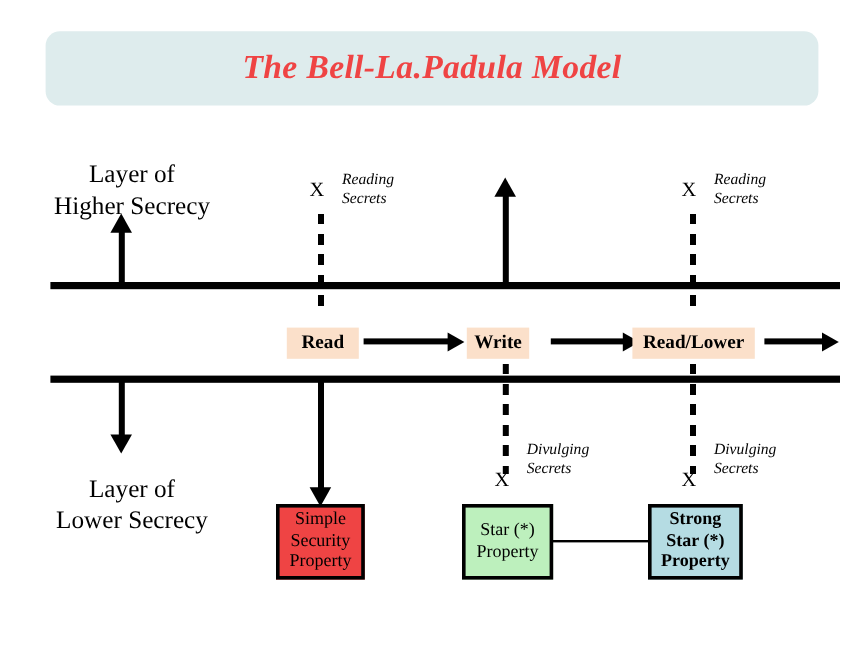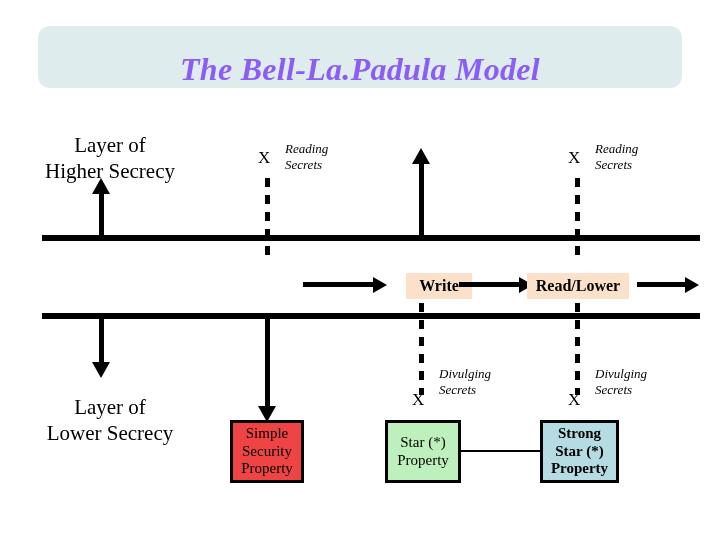--- a/index.html
+++ b/index.html
@@ -14,27 +14,27 @@
   
   .title-banner{
     position:absolute;
     left:38px; top:26px;
     width:644px; height:62px;
     background:#deeced;
     border-radius:12px;
   }
   .title-text{
     position:absolute;
-    left:38px; top:38px;
+    left:38px; top:26px;
     width:644px; height:62px;
     display:flex;align-items:center;justify-content:center;
-    color:#8b5cf6;
+    color:#ef4444;
     font-family:"Liberation Serif", serif;
     font-weight:bold; font-style:italic;
-    font-size:32px;
+    font-size:28px;
     letter-spacing:.3px;
     white-space:nowrap;
   }
 
   
   .lbl{
     position:absolute;
     font-family:"Liberation Serif", serif;
     color:#000;
     line-height:1.22;
@@ -151,31 +151,32 @@
   <div class="vline" style="left:99px;top:316px;height:48px;"></div>
   <div class="arrow-down" style="left:92px;top:362px;"></div>
   <div class="lbl layer-label" style="left:20px;top:395px;width:180px;">Layer of
 Lower Secrecy</div>
 
   <div class="vdash" style="left:265px;top:178px;height:78px;"></div>
   <div class="xmark" style="left:258px;top:149px;">X</div>
   <div class="lbl annot" style="left:285px;top:141px;width:110px;">Reading
 Secrets</div>
 
+  <div class="op-chip" style="left:239px;top:273px;width:60px;height:26px;">Read</div>
 
   <div class="vline" style="left:265px;top:316px;height:92px;"></div>
   <div class="arrow-down" style="left:258px;top:406px;"></div>
 
   <div class="vline" style="left:419px;top:160px;height:78px;"></div>
   <div class="arrow-up" style="left:412px;top:148px;"></div>
 
   <div class="hline" style="left:303px;top:282px;width:72px;height:5px;"></div>
   <div class="arrow-right" style="left:373px;top:277px;"></div>
 
-  <div class="op-chip" style="left:406px;top:273px;width:66px;height:26px;">Write</div>
+  <div class="op-chip" style="left:389px;top:273px;width:52px;height:26px;">Write</div>
 
   <div class="vdash" style="left:419px;top:303px;height:92px;"></div>
   <div class="xmark" style="left:412px;top:391px;">X</div>
   <div class="lbl annot" style="left:439px;top:366px;width:110px;">Divulging
 Secrets</div>
 
   <div class="vdash" style="left:575px;top:178px;height:78px;"></div>
   <div class="xmark" style="left:568px;top:149px;">X</div>
   <div class="lbl annot" style="left:595px;top:141px;width:110px;">Reading
 Secrets</div>

